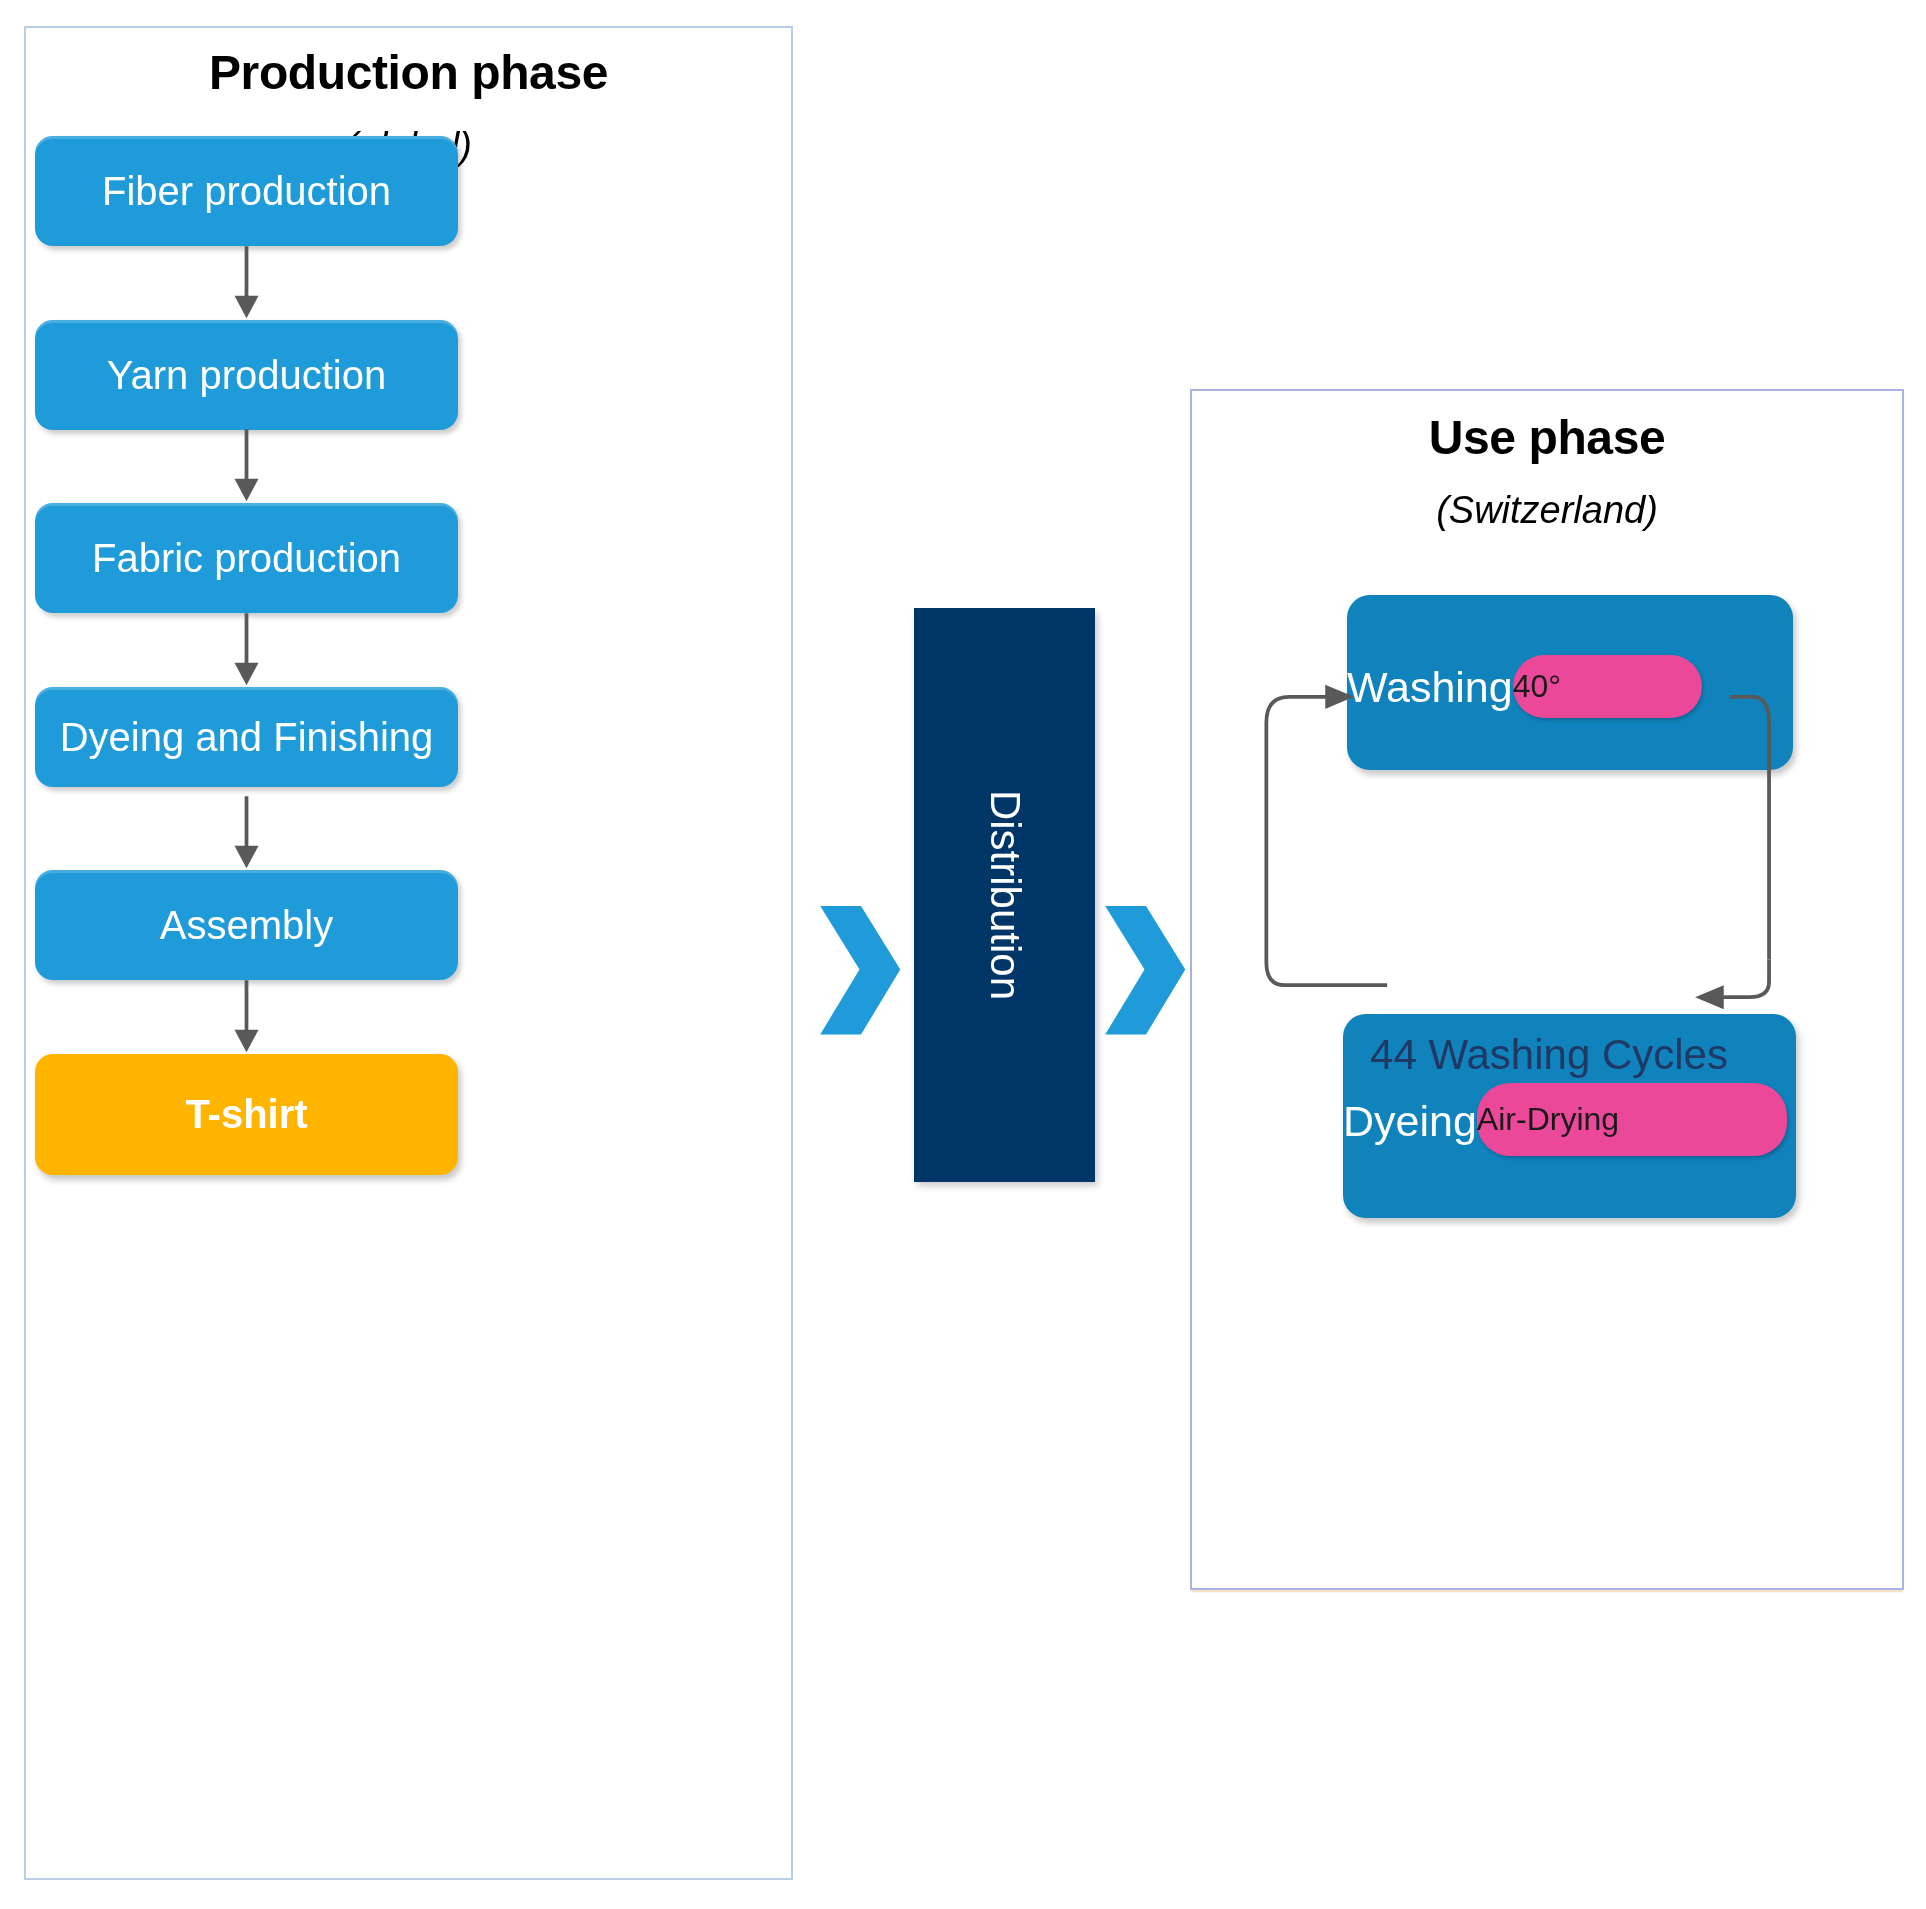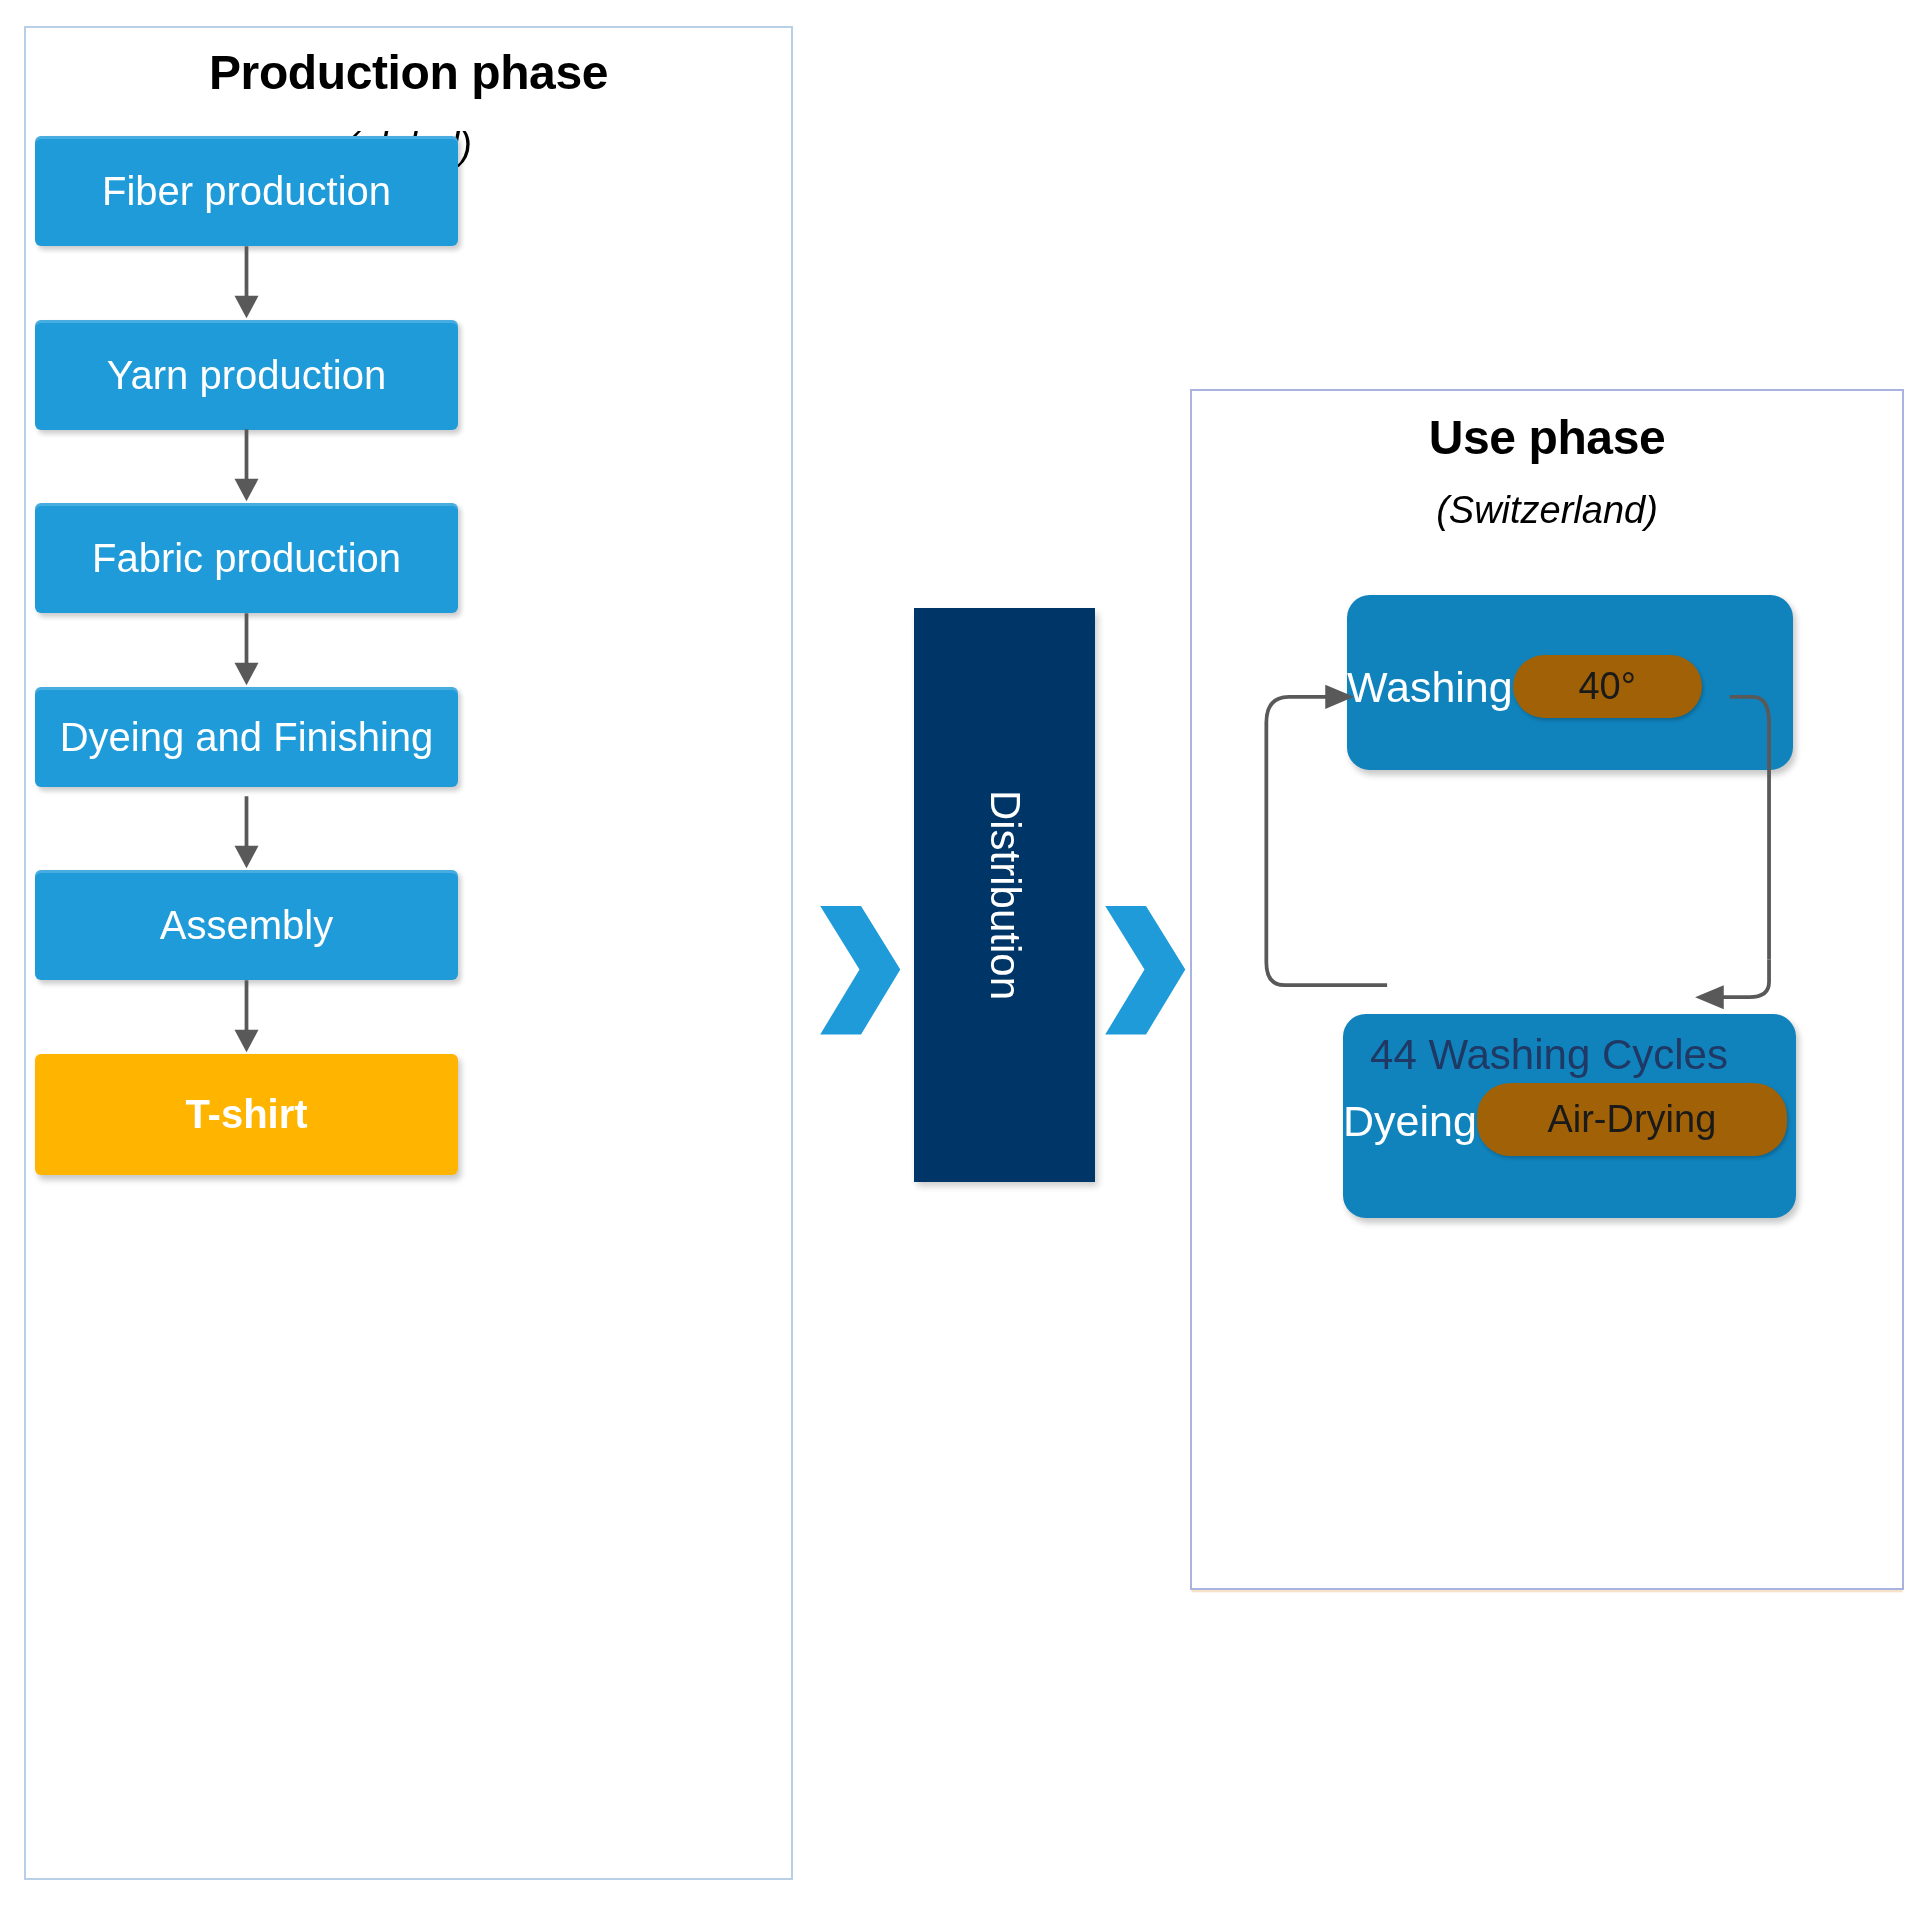--- a/index.html
+++ b/index.html
@@ -58,21 +58,21 @@
     font-style: italic;
   }
   #production-panel .panel-title { top: 16.6px;  font-size: 48px; }
   #production-panel .panel-sub   { top: 97px; font-size: 38px; }
   #use-panel .panel-title { top: 19px;  font-size: 48px; }
   #use-panel .panel-sub   { top: 98px; font-size: 38px; }
 
   
   .proc-box {
     position: absolute;
-    border-radius: 6px;
+    border-radius: 18px;
     box-sizing: border-box;
     display: flex;
     align-items: center;
     justify-content: center;
     text-align: right;
     color: #ffffff;
     font-size: 40px;
     background: #1f9bd9;
     box-shadow: 3px 3.8px 5.3px rgba(0,0,0,0.20),
                 inset 0 3px 0 rgba(255,255,255,0.18);
@@ -125,27 +125,27 @@
     align-items: center;
     justify-content: flex-start;
   }
   .use-box-title {
     color: #ffffff;
     font-size: 43px;
     margin-top: 10.6px;
     line-height: 1.05;
   }
   .pill {
-    background: #a16207;
+    background: #ec4899;
     border-radius: 33px;
     color: #1a1a1a;
-    font-size: 38px;
+    font-size: 32px;
     display: flex;
     align-items: center;
-    justify-content: center;
+    justify-content: flex-start;
     box-shadow: 1.5px 2.3px 3.8px rgba(0,0,0,0.22);
   }
   #washing-pill { width: 189px; height: 63px; margin-top: 7.6px; }
   #drying-pill  { width: 310px; height: 73px; margin-top: 7.6px; }
 
   #cycles-label {
     position: absolute;
     left: 1224px;
     top: 1031px;
     width: 650px;

